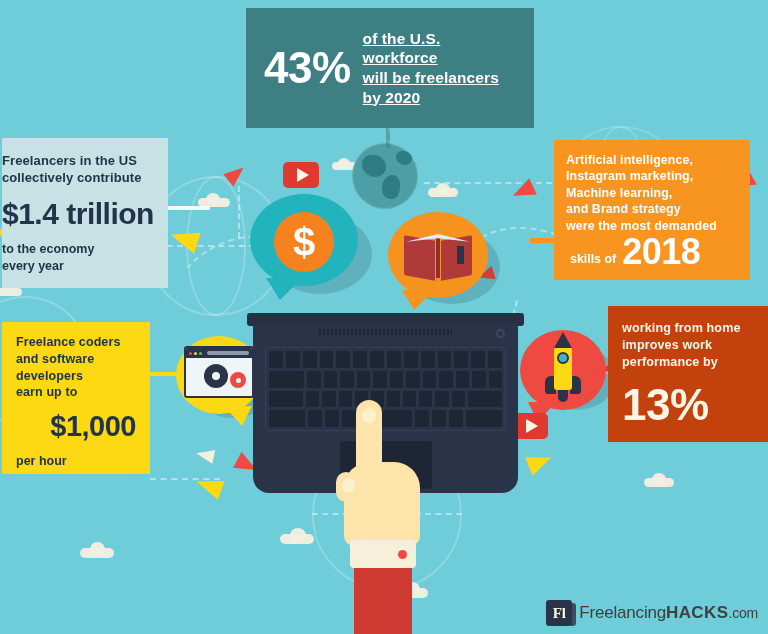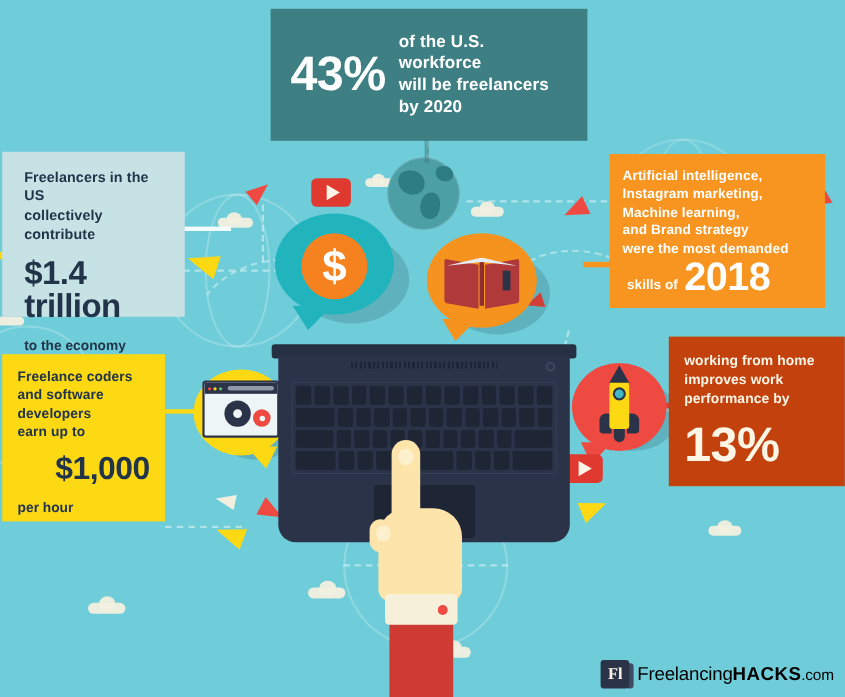--- a/index.html
+++ b/index.html
@@ -17,21 +17,21 @@
   .cloud:before, .cloud:after{
     content:""; position:absolute; background:#f2efdf; border-radius:50%;
   }
   .dashline { position:absolute; border-top:2px dashed rgba(255,255,255,.45); }
   .dashline.v { border-top:none; border-left:2px dashed rgba(255,255,255,.45); }
   .dashcurve { position:absolute; border:2px dashed rgba(255,255,255,.40);
                border-color:rgba(255,255,255,.40) transparent transparent transparent;
                border-radius:50%; }
 
   
-  .box { position:absolute; padding:14px 20px; }
+  .box { position:absolute; padding:14px 0; }
   .box .lead { font-size:13.5px; line-height:1.34; font-weight:700; letter-spacing:.1px; }
   .box .big  { font-weight:700; line-height:1; letter-spacing:-.5px; }
   .box .tail { font-size:13.5px; line-height:1.34; font-weight:700; }
 
   
   #box-hero {
     left:246px; top:8px; width:288px; height:120px;
     background:#3d7f82; color:#ffffff;
     display:flex; align-items:center; gap:12px; padding:12px 18px;
   }
@@ -252,21 +252,21 @@
   #logo { position:absolute; right:10px; bottom:8px; display:flex; align-items:center; gap:7px; }
   #logo .mark {
     width:26px; height:26px; background:#2b3349; border-radius:3px;
     position:relative; display:flex; align-items:center; justify-content:center;
     color:#fdf6e6; font-size:15px; font-weight:700; font-family:"Liberation Serif", serif;
   }
   #logo .mark:before {
     content:""; position:absolute; right:-4px; top:3px; width:5px; height:23px;
     background:#3f4a63; border-radius:0 3px 3px 0; z-index:-1;
   }
-  #logo .wordmark { font-size:17px; color:#000000; letter-spacing:-.2px; display:flex; align-items:baseline; }
+  #logo .wordmark { font-size:17px; color:#404040; letter-spacing:-.2px; display:flex; align-items:baseline; }
   #logo .w1 { font-weight:400; }
   #logo .w2 { font-weight:700; letter-spacing:.4px; }
   #logo .w3 { font-weight:400; font-size:14px; }
 </style>
 </head>
 <body>
 
 <div id="stage">
 
   <div class="bg-layer">
@@ -494,21 +494,21 @@
     <div class="finger skin"></div>
     <div class="nail"></div>
     <div class="thumbnail"></div>
     <div class="sleeve"></div>
     <div class="cuff"></div>
     <div class="cuffbtn"></div>
   </div>
 
   <div id="box-hero" class="box">
     <div class="big">43%</div>
-    <div class="lead" style="white-space:pre-line;">of the U.S. workforce
+    <div class="lead" style="white-space:pre-line;text-decoration:underline;">of the U.S. workforce
 will be freelancers
 by 2020</div>
   </div>
 
   <div id="box-trillion" class="box">
     <div class="lead" style="white-space:pre-line;">Freelancers in the US
 collectively contribute</div>
     <div class="big">$1.4 trillion</div>
     <div class="tail" style="white-space:pre-line;">to the economy
 every year</div>

